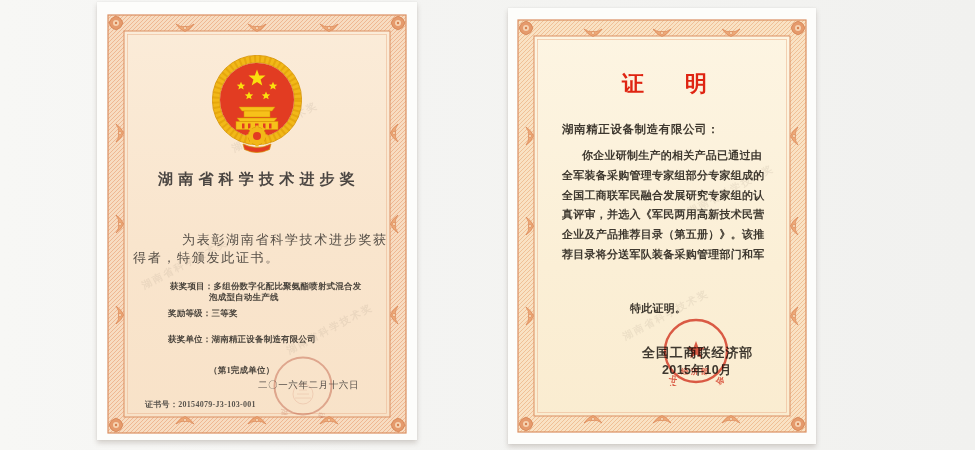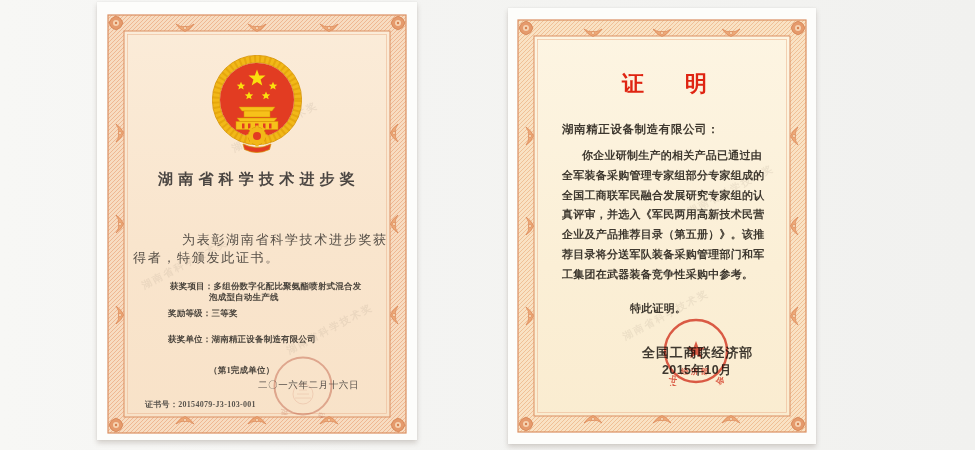--- a/index.html
+++ b/index.html
@@ -195,21 +195,20 @@
     <div class="t rc-title">证明</div>
     <div class="t rc-salut">湖南精正设备制造有限公司：</div>
 
     <div class="rc-body">
       <div class="rc-indent">你企业研制生产的相关产品已通过由</div>
       <div>全军装备采购管理专家组部分专家组成的</div>
       <div>全国工商联军民融合发展研究专家组的认</div>
       <div>真评审，并选入《军民两用高新技术民营</div>
       <div>企业及产品推荐目录（第五册）》。该推</div>
       <div>荐目录将分送军队装备采购管理部门和军</div>
-      <div>工集团在武器装备竞争性采购中参考。</div>
     </div>
 
     <div class="t rc-close">特此证明。</div>
     <div class="t rc-issuer">全国工商联经济部</div>
     <div class="t rc-issuedate">2015年10月</div>
 
     <svg class="seal seal-right" width="70" height="70" viewBox="0 0 70 70">
       <circle cx="35" cy="35" r="31" fill="none" stroke="#d63826" stroke-width="2.4"></circle>
       <path id="rsp" d="M13.7,51.5 A26.5,26.5 0 1 0 56.3,51.5" fill="none"></path>
       <text font-size="8.5" font-weight="bold" fill="#d63826" letter-spacing="1.5" font-family="Liberation Serif,serif">

